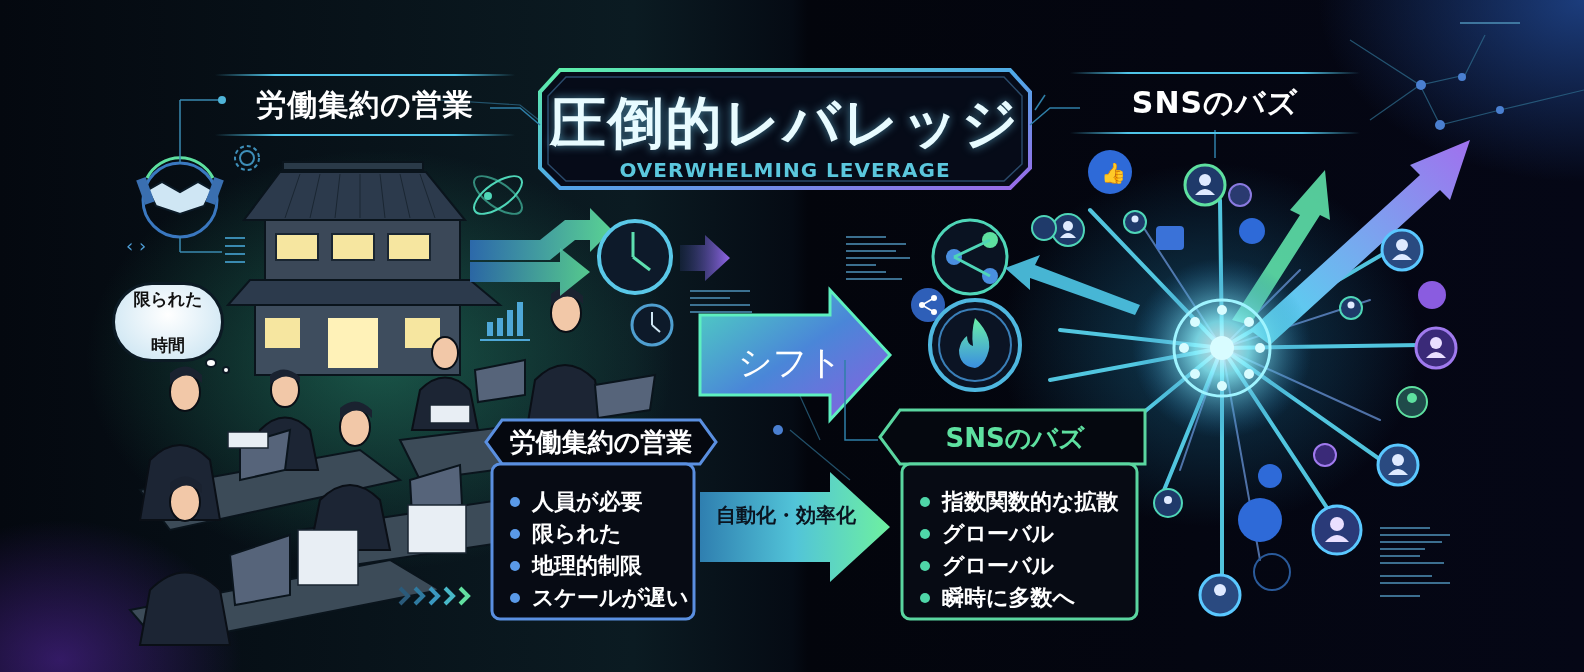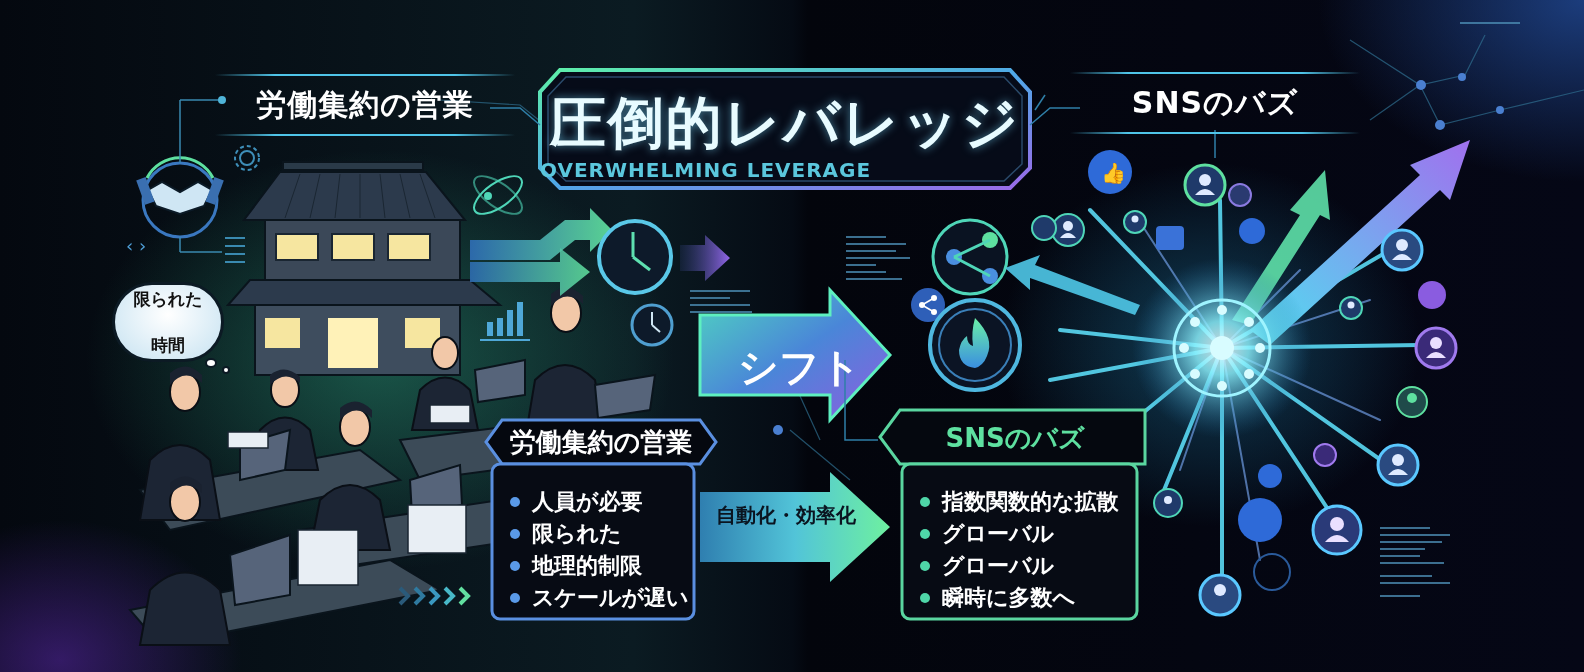--- a/index.html
+++ b/index.html
@@ -21,38 +21,38 @@
     font-weight: bold; font-size: 30px; letter-spacing: 1px; color: #fff; }
   .sec-header::before, .sec-header::after { content: ""; position: absolute; left: 0; right: 0; height: 2px;
     background: linear-gradient(90deg, transparent, #4fc4e8 20%, #4fc4e8 80%, transparent); }
   .sec-header::before { top: 0; } .sec-header::after { bottom: 0; }
 
   
   .title-plate { position: absolute; left: 540px; top: 70px; width: 490px; height: 118px; }
   .title-main { position: absolute; left: 0; right: 0; top: 16px; text-align: center; font-weight: bold; font-size: 56px;
     letter-spacing: 2px; color: #e8fbff;
     text-shadow: 0 0 10px rgba(120,220,255,0.6); }
-  .title-sub { position: absolute; left: 0; right: 0; top: 88px; text-align: left; font-weight: bold; font-size: 20px;
+  .title-sub { position: absolute; left: 0; right: 0; top: 88px; text-align: center; font-weight: bold; font-size: 20px;
     color: #5bc7dd; letter-spacing: 1px; }
 
   
   .panel-head { position: absolute; height: 56px; display: flex; align-items: center; justify-content: center;
     font-weight: bold; font-size: 26px; }
   .panel-body { position: absolute; border-radius: 8px; padding: 22px 0 0 18px; }
   .panel-body ul { list-style: none; }
   .panel-body li { font-size: 22px; font-weight: bold; line-height: 32px; display: flex; align-items: center; }
   .panel-body li .dot { width: 10px; height: 10px; border-radius: 50%; margin-right: 12px; flex: none; }
 
   
   .bubble { position: absolute; left: 112px; top: 282px; width: 112px; height: 80px; border-radius: 40px;
     background: radial-gradient(ellipse at 50% 40%, #ffffff, #c6e2f1); border: 3px solid #0c1a24;
     display: flex; flex-direction: column; align-items: center; justify-content: center;
     color: #111; font-weight: bold; font-size: 17px; line-height: 22px; gap: 24px; }
 
-  .shift-label { position: absolute; left: 738px; top: 340px; font-size: 40px; font-weight: bold; color: #fff; }
+  .shift-label { position: absolute; left: 738px; top: 340px; font-size: 34px; font-weight: normal; color: #fff; }
   .auto-label { position: absolute; left: 716px; top: 502px; font-size: 20px; font-weight: bold; color: #0a1420; }
 </style>
 </head>
 <body>
 
 <div class="canvas">
 
   <svg class="layer" viewBox="0 0 1584 672">
     <defs>
       <linearGradient id="gArrowShift" x1="0" y1="0" x2="1" y2="1">

